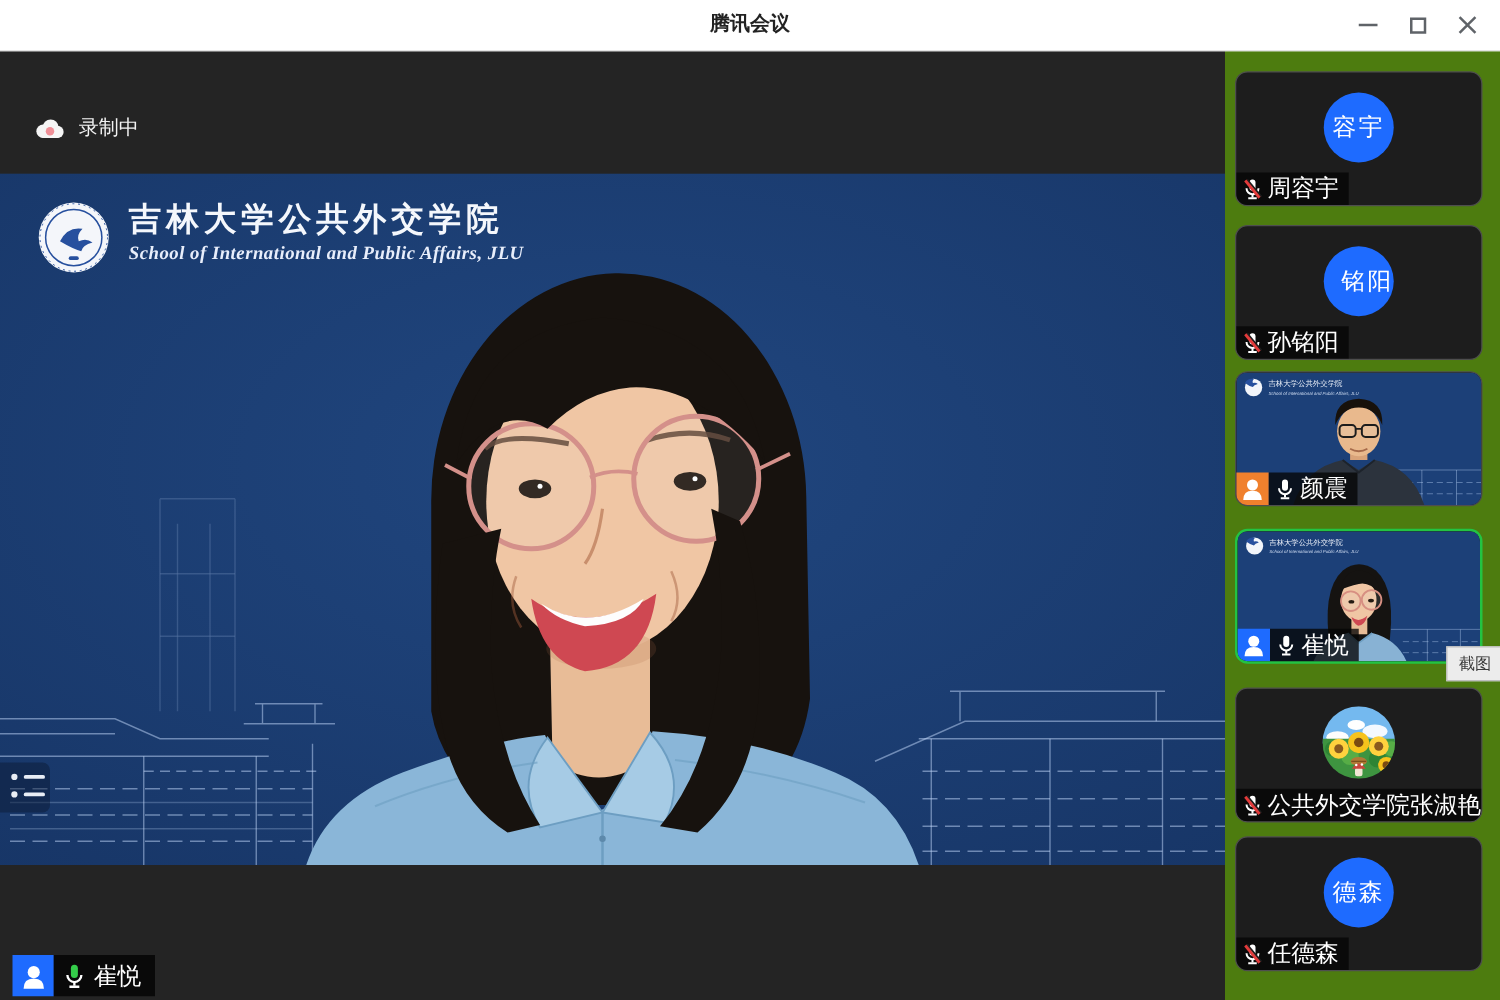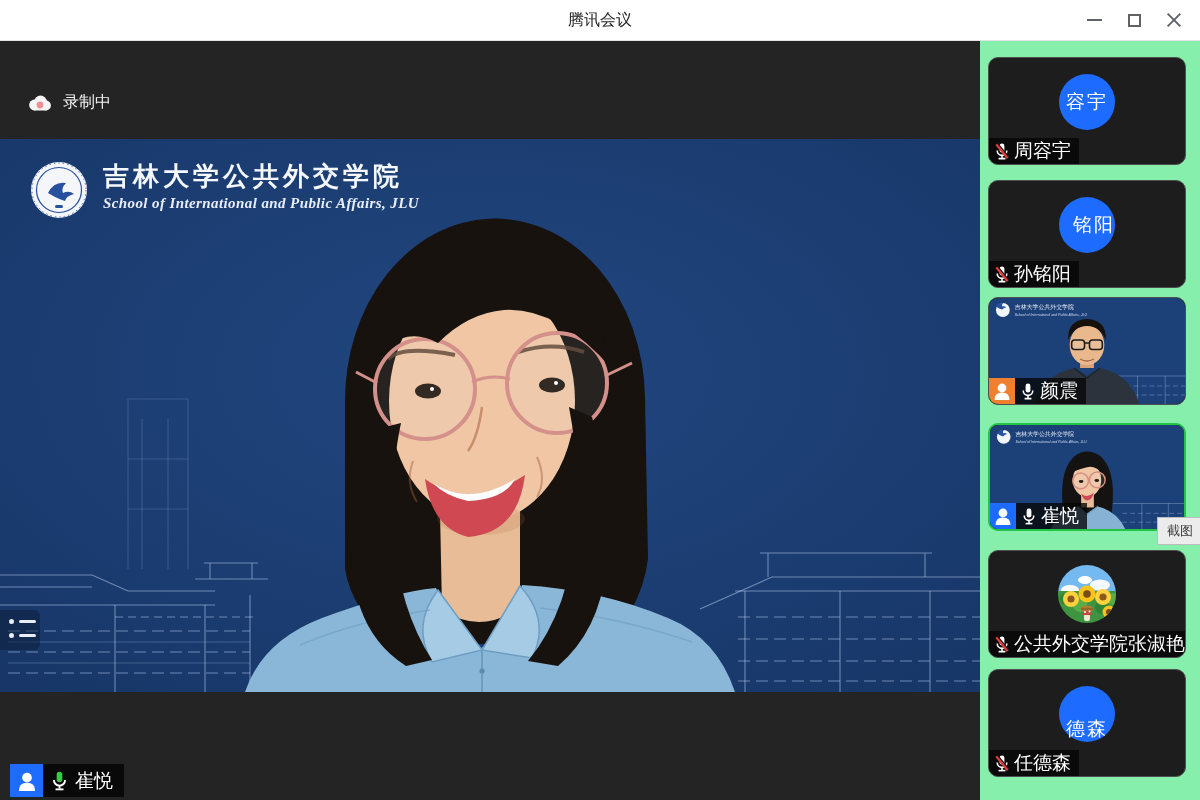--- a/index.html
+++ b/index.html
@@ -1,21 +1,21 @@
 <!DOCTYPE html>
 <html><head>
 <meta charset="utf-8">
 <style>
   html,body{margin:0;padding:0;}
   body{width:1200px;height:800px;overflow:hidden;background:#000;
        font-family:"Liberation Sans","DejaVu Sans",sans-serif;position:relative;}
 
   
   .titlebar{position:absolute;left:0;top:0;width:1200px;height:40px;background:#ffffff;
-            border-bottom:1px solid #e3e3e3;z-index:40;}
+            border-bottom:1px solid #e3e3e3;z-index:40;font-weight:bold;}
   .wtitle{position:absolute;left:0;right:0;top:0;height:40px;line-height:40px;text-align:center;
           font-size:16px;color:#222;}
   .winbtns{position:absolute;right:6px;top:0;height:40px;display:flex;align-items:center;}
   .winbtn{width:40px;height:40px;display:flex;align-items:center;justify-content:center;cursor:pointer;}
   .glyph-min{width:15px;height:2px;background:#5f6368;}
   .glyph-max{width:13px;height:13px;border:2px solid #5f6368;box-sizing:border-box;}
   .glyph-close{position:relative;width:16px;height:16px;}
   .glyph-close:before,.glyph-close:after{content:"";position:absolute;left:-1px;top:7px;width:18px;height:2px;background:#5f6368;}
   .glyph-close:before{transform:rotate(45deg);}
   .glyph-close:after{transform:rotate(-45deg);}
@@ -44,21 +44,21 @@
   .list-btn .dot{width:5px;height:5px;border-radius:50%;background:#e8edf5;}
   .list-btn .bar{width:17px;height:3px;border-radius:2px;background:#e8edf5;}
 
   
   .speaker-label{position:absolute;left:10px;bottom:3px;display:flex;height:33px;z-index:6;}
   .speaker-label .sq{width:33px;height:33px;display:flex;align-items:center;justify-content:center;}
   .speaker-label .box{background:rgba(5,5,5,0.85);display:flex;align-items:center;gap:5px;
                       padding:0 11px 0 6px;color:#fff;font-size:19px;}
 
   
-  .sidebar{position:absolute;left:980px;top:0;width:220px;height:760px;background:#86efac;}
+  .sidebar{position:absolute;left:980px;top:0;width:220px;height:760px;background:#4d7c0f;}
   .tile{position:absolute;left:8px;width:198px;height:108px;background:#1d1d1d;
         border:1px solid #4e4e4e;border-radius:10px;overflow:hidden;box-sizing:border-box;cursor:pointer;}
   .tile.active{border:2px solid #23c343;}
   .tile svg.mini{position:absolute;left:0;top:0;width:100%;height:100%;}
   .avatar{position:absolute;left:50%;top:16px;transform:translateX(-50%);width:56px;height:56px;
           border-radius:50%;display:flex;align-items:center;justify-content:center;
           color:#fff;font-size:19px;letter-spacing:2px;}
   .pic-avatar{position:absolute;left:50%;top:14px;transform:translateX(-50%);width:58px;height:58px;
               border-radius:50%;overflow:hidden;}
   .tilelabel{position:absolute;left:0;bottom:0;display:flex;height:26px;max-width:100%;}
@@ -408,21 +408,21 @@
       <line x1="4.6" y1="1.6" x2="16" y2="15.4" stroke="#1d1d1d" stroke-width="1.6"></line>
       <line x1="3.2" y1="2.4" x2="14.6" y2="16.2" stroke="#e23b3b" stroke-width="2.2"></line>
     </g>
   </svg>
 </span>
             <span>公共外交学院张淑艳</span>
           </div>
         </div>
       </div>
       <div class="tile" style="top: 629px;">
-        <div class="avatar" style="background: rgb(30, 107, 255); align-items: flex-end;">
+        <div class="avatar" style="background: rgb(30, 107, 255);">
           <span>德森</span>
         </div>
         <div class="tilelabel">
           <div class="lbox">
             <span class="mic muted">
   <svg width="18" height="18" viewBox="0 0 18 18">
     <rect x="6.6" y="1.6" width="4.8" height="9" rx="2.4" fill="#fff"></rect>
     <path d="M4.2,8.6 a4.8,4.8 0 0 0 9.6,0" stroke="#fff" stroke-width="1.6" fill="none"></path>
     <line x1="9" y1="13.6" x2="9" y2="16" stroke="#fff" stroke-width="1.6"></line>
     <line x1="5.6" y1="16.6" x2="12.4" y2="16.6" stroke="#fff" stroke-width="1.6"></line>

